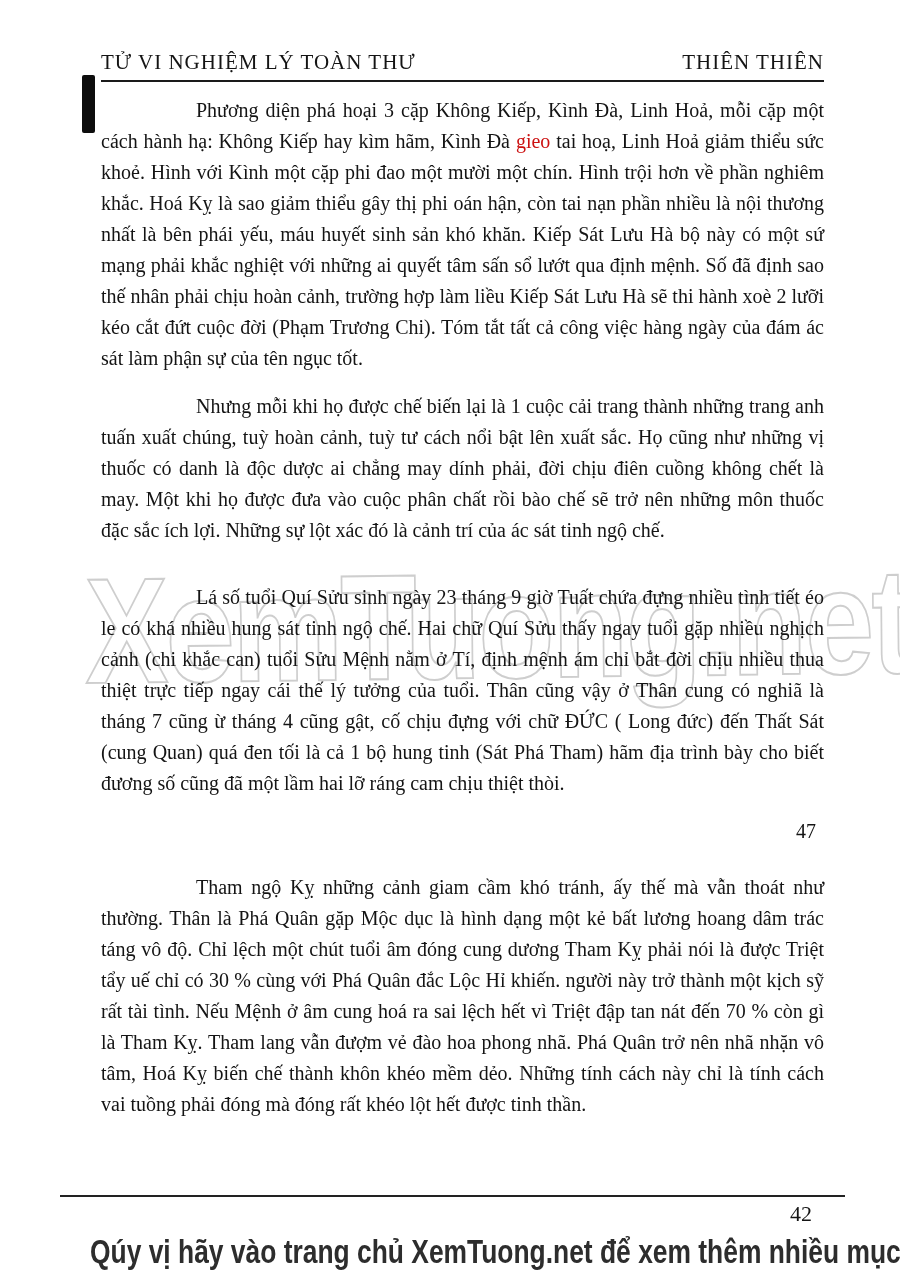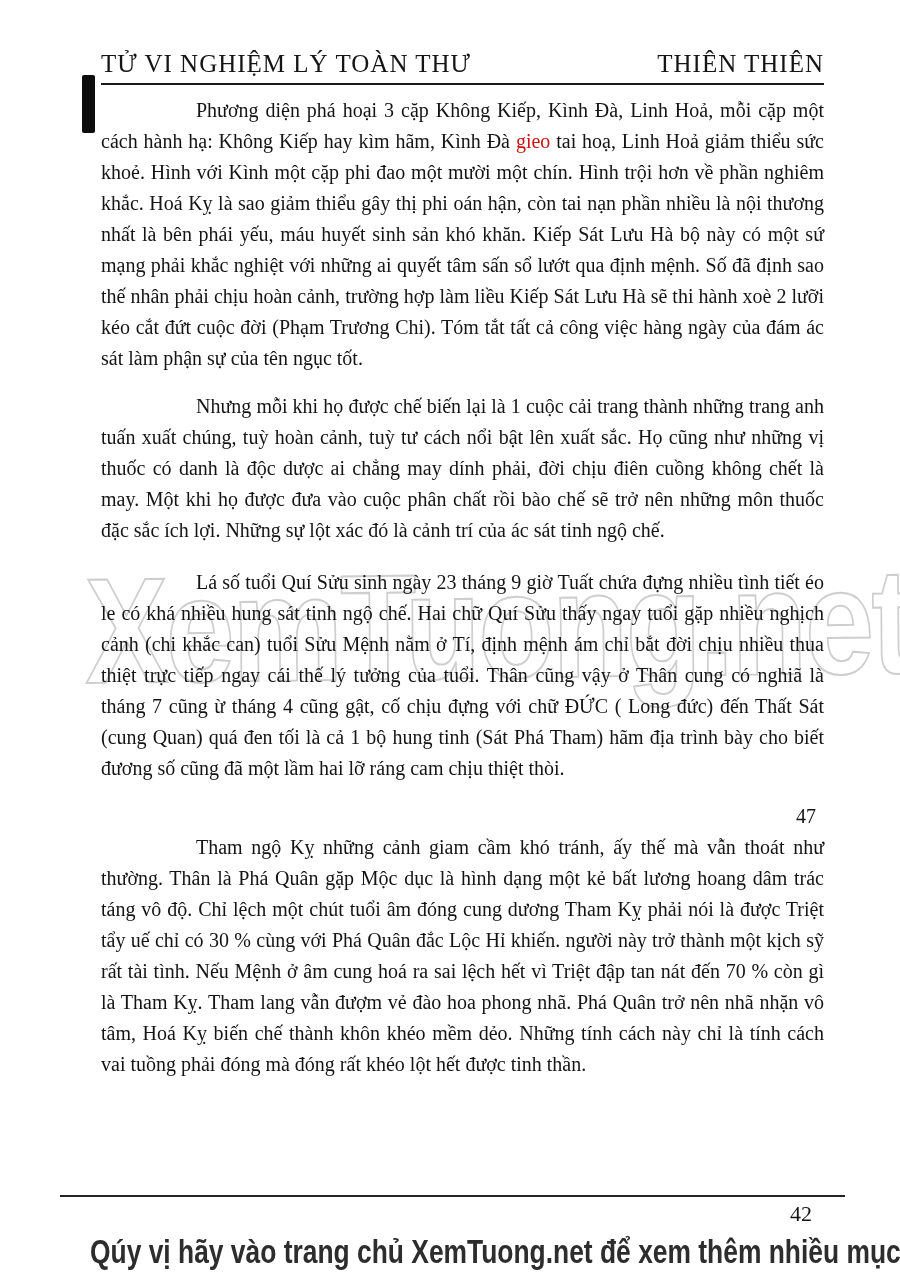--- a/index.html
+++ b/index.html
@@ -18,21 +18,21 @@
   .header {
     position: absolute;
     left: 101px;
     top: 50px;
     width: 723px;
     display: flex;
     justify-content: space-between;
     align-items: flex-end;
     border-bottom: 2px solid #1a1a1a;
     padding-bottom: 5px;
-    font-size: 25px;
+    font-size: 21px;
     letter-spacing: 1px;
     white-space: nowrap;
   }
   .header .title-left { padding-right: 10px; }
   .header .title-right { padding-left: 10px; }
 
   
   .artifact {
     position: absolute;
     left: 82px;
@@ -72,27 +72,28 @@
     width: 723px;
     z-index: 1;
     font-size: 20px;
     line-height: 31px;
     text-align: justify;
   }
   .body-text p {
     text-indent: 95px;
     margin-bottom: 17px;
   }
-  .body-text p.para-2 { margin-bottom: 21px; }
+  .body-text p.para-2 { margin-bottom: 36px; }
   .body-text p.para-4 { margin-bottom: 46px; }
   .highlight-word { }
 
   .pagenum-mid {
     text-align: right;
     margin-top: 5px;
+    margin-bottom: 25px;
     padding-right: 8px;
     line-height: 31px;
   }
 
   
   .bottom-rule {
     position: absolute;
     left: 60px;
     right: 55px;
     top: 1195px;

